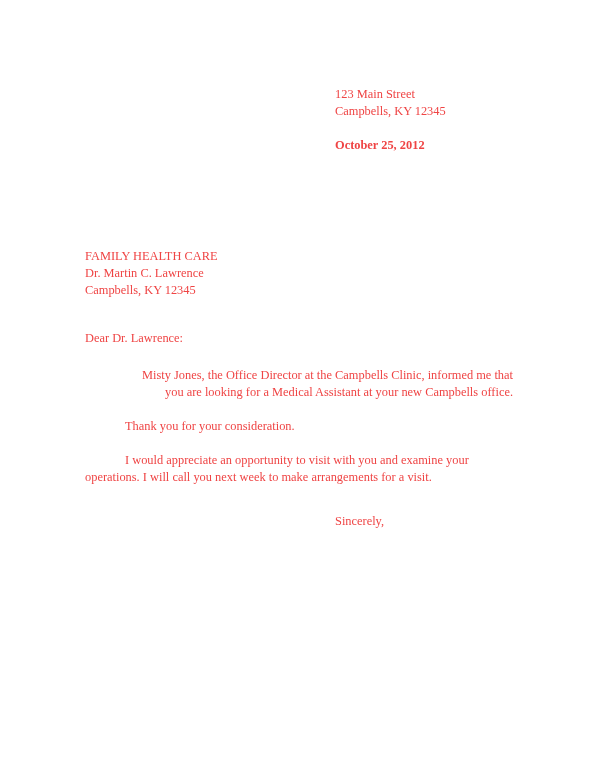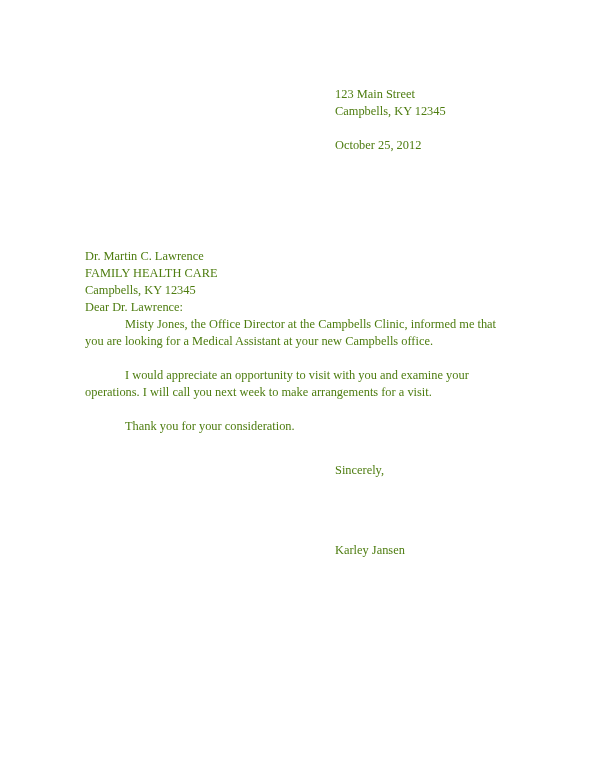--- a/index.html
+++ b/index.html
@@ -8,47 +8,50 @@
     background: #ffffff;
   }
   .page {
     position: relative;
     width: 600px;
     height: 776px;
     background: #ffffff;
     font-family: "Liberation Serif", serif;
     font-size: 12.4px;
     line-height: 17px;
-    color: #4d7c0f;
+    color: #ef4444;
     overflow: hidden;
     box-sizing: border-box;
     padding-top: 86px;
   }
   .sender-block {
     margin-left: 335px;
   }
   .date-line {
     margin-left: 335px;
     margin-top: 17px;
+    font-weight: bold;
   }
   .recipient-block {
     margin-left: 85px;
     margin-top: 94px;
   }
   .salutation {
     margin-left: 85px;
+    margin-top: 31px;
   }
   .para {
     margin: 17px 0 0 85px;
     width: 428px;
     text-indent: 40px;
     text-align: left;
   }
   .para.first {
-    margin-top: 0;
+    margin-top: 20px;
+    text-align: right;
   }
   .closing {
     margin-left: 335px;
     margin-top: 27px;
   }
   .signature {
     margin-left: 335px;
     margin-top: 63px;
   }
 </style>
@@ -58,28 +61,27 @@
 <div class="page">
 
   <div class="sender-block">
     <div>123 Main Street</div>
     <div>Campbells, KY 12345</div>
   </div>
 
   <div class="date-line">October 25, 2012</div>
 
   <div class="recipient-block">
+    <div>FAMILY HEALTH CARE</div>
     <div>Dr. Martin C. Lawrence</div>
-    <div>FAMILY HEALTH CARE</div>
     <div>Campbells, KY 12345</div>
   </div>
 
   <div class="salutation">Dear Dr. Lawrence:</div>
 
   <p class="para first">Misty Jones, the Office Director at the Campbells Clinic, informed me that you are looking for a Medical Assistant at your new Campbells office.</p>
+  <p class="para">Thank you for your consideration.</p>
   <p class="para">I would appreciate an opportunity to visit with you and examine your operations. I will call you next week to make arrangements for a visit.</p>
-  <p class="para">Thank you for your consideration.</p>
 
   <div class="closing">Sincerely,</div>
 
-  <div class="signature">Karley Jansen</div>
 
 </div>
 
 </body></html>

